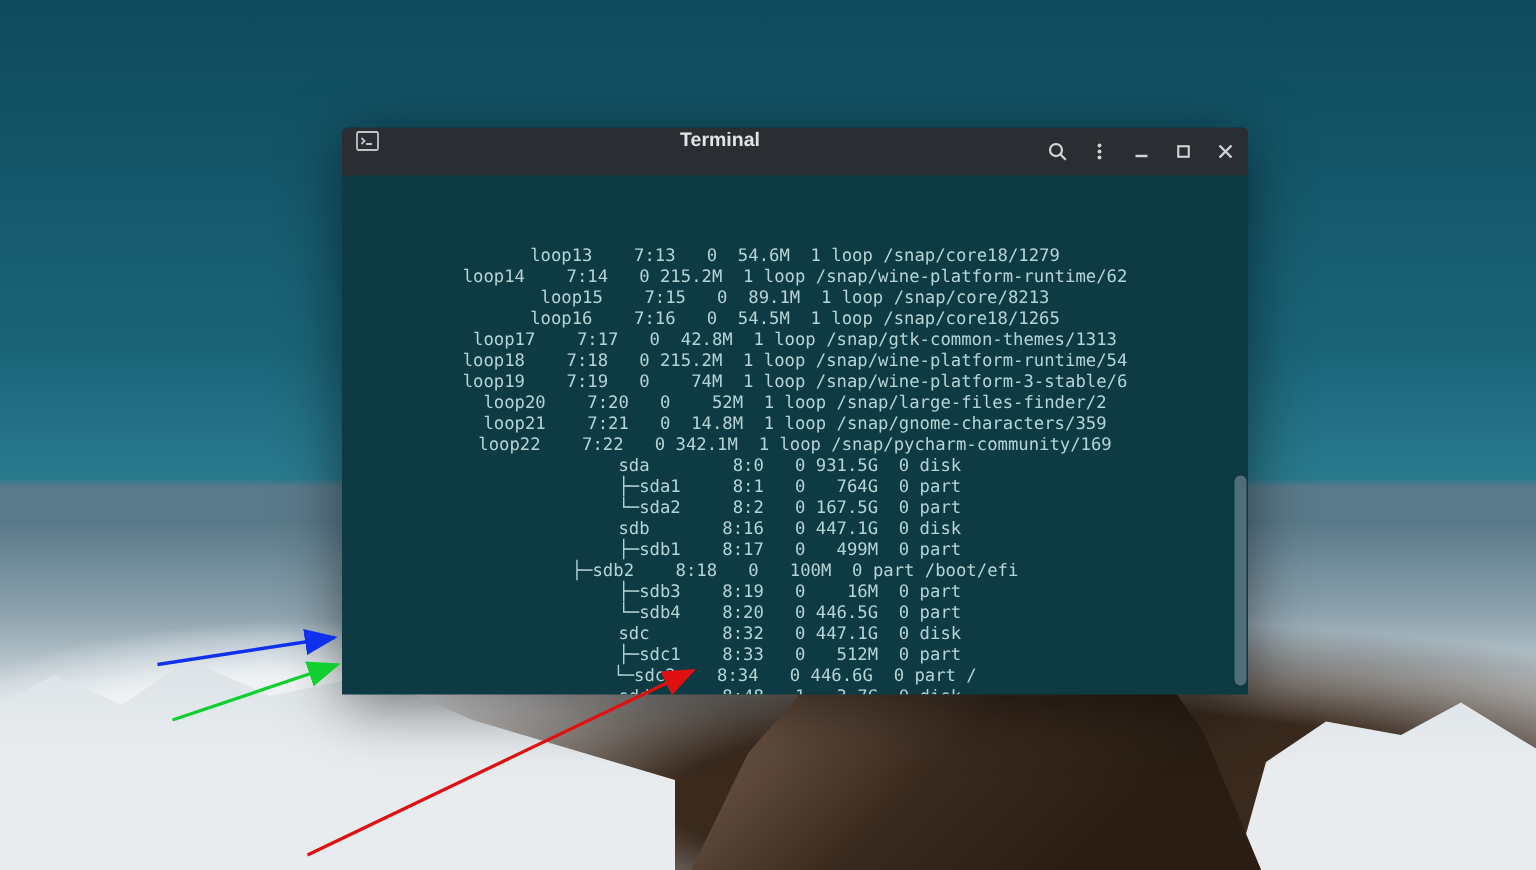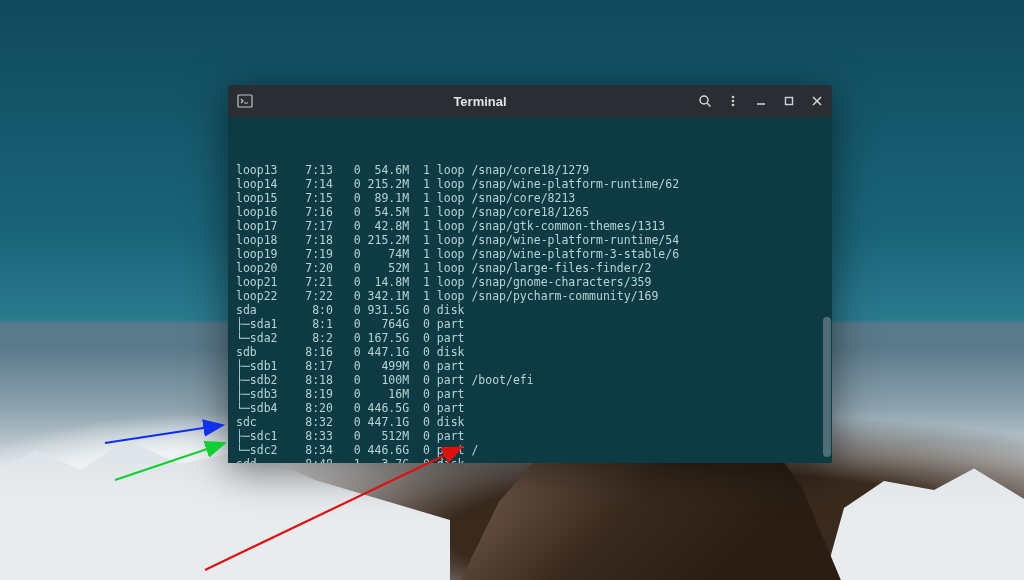--- a/index.html
+++ b/index.html
@@ -55,21 +55,20 @@
     border-radius: 4px 4px 0 0;
     box-shadow: 0 8px 40px rgba(0,0,0,0.5);
     display: flex;
     flex-direction: column;
     overflow: hidden;
   }
   .titlebar {
     height: 32px;
     background: #2a2e32;
     display: flex;
-    align-items: center;
     padding: 0 8px;
     color: #d0d4d8;
     flex-shrink: 0;
   }
   .titlebar .app-icon {
     width: 18px; height: 18px;
     display: flex; align-items: center; justify-content: center;
     margin-right: 8px;
   }
   .titlebar .title {
@@ -96,21 +95,21 @@
     flex: 1;
     padding: 4px 8px 0 8px;
     font-family: "DejaVu Sans Mono", Menlo, Consolas, monospace;
     font-size: 11.5px;
     line-height: 14px;
     color: #b5d4d6;
     white-space: pre;
     overflow: hidden;
     position: relative;
   }
-  .term-body .row { display: block; }
+  .term-body .row { display: block; text-align: center; }
   .scrollbar {
     position: absolute;
     right: 1px;
     top: 200px;
     width: 8px;
     height: 140px;
     background: rgba(200,210,212,0.35);
     border-radius: 4px;
   }
 

